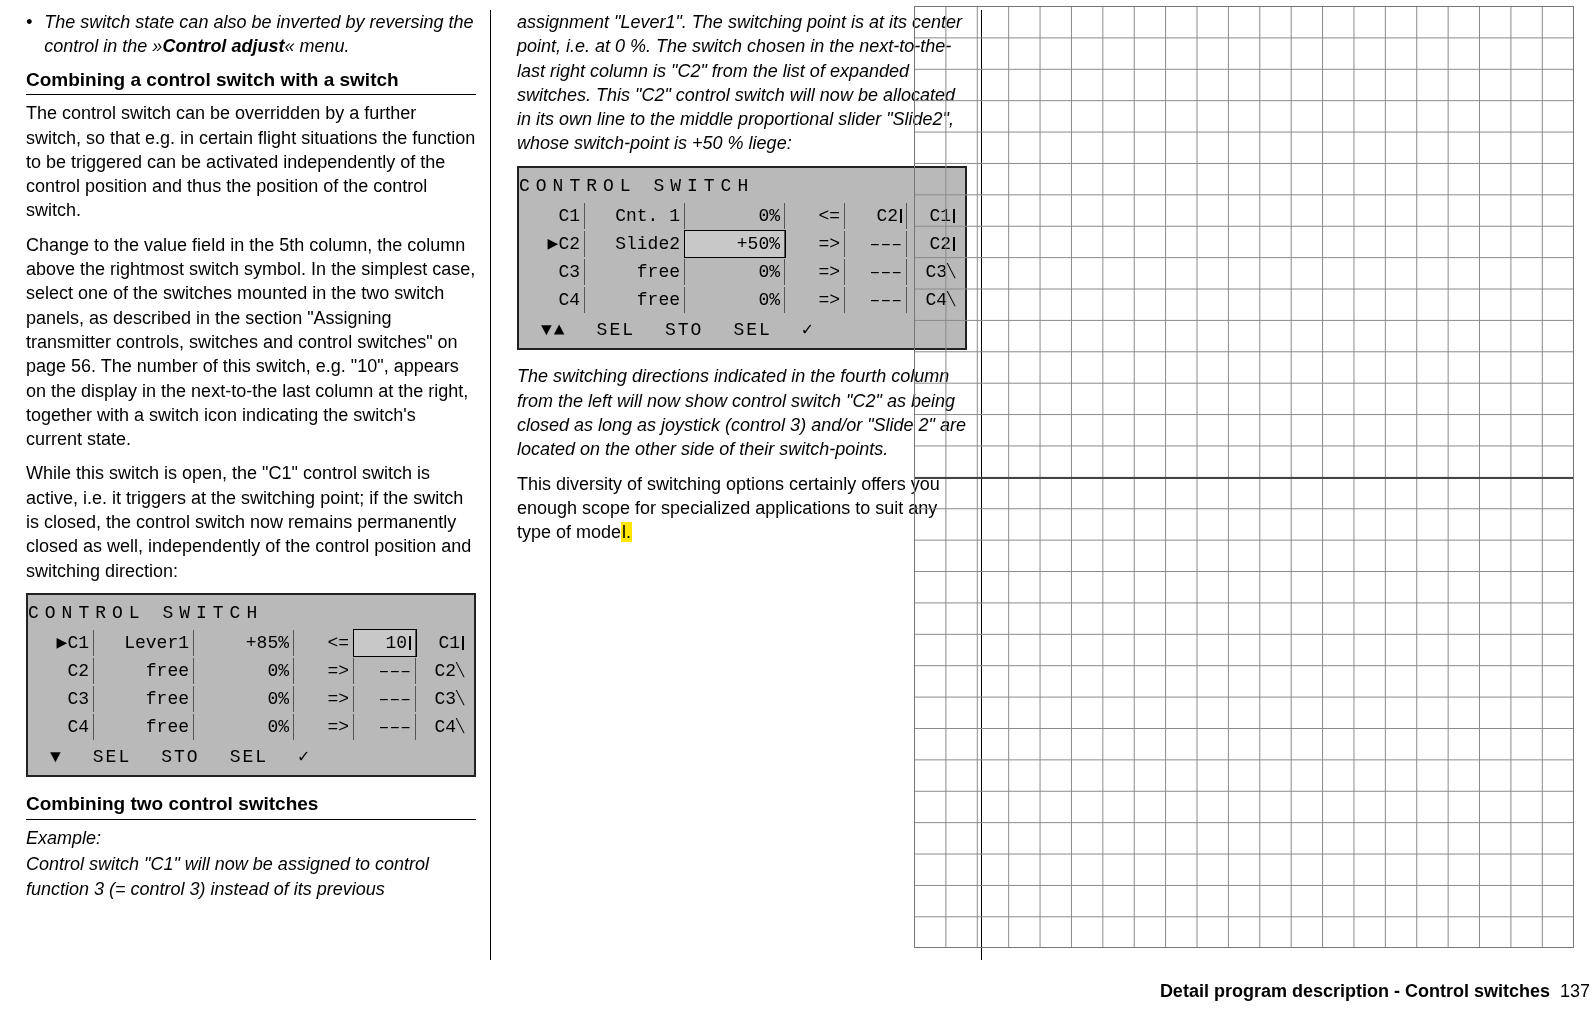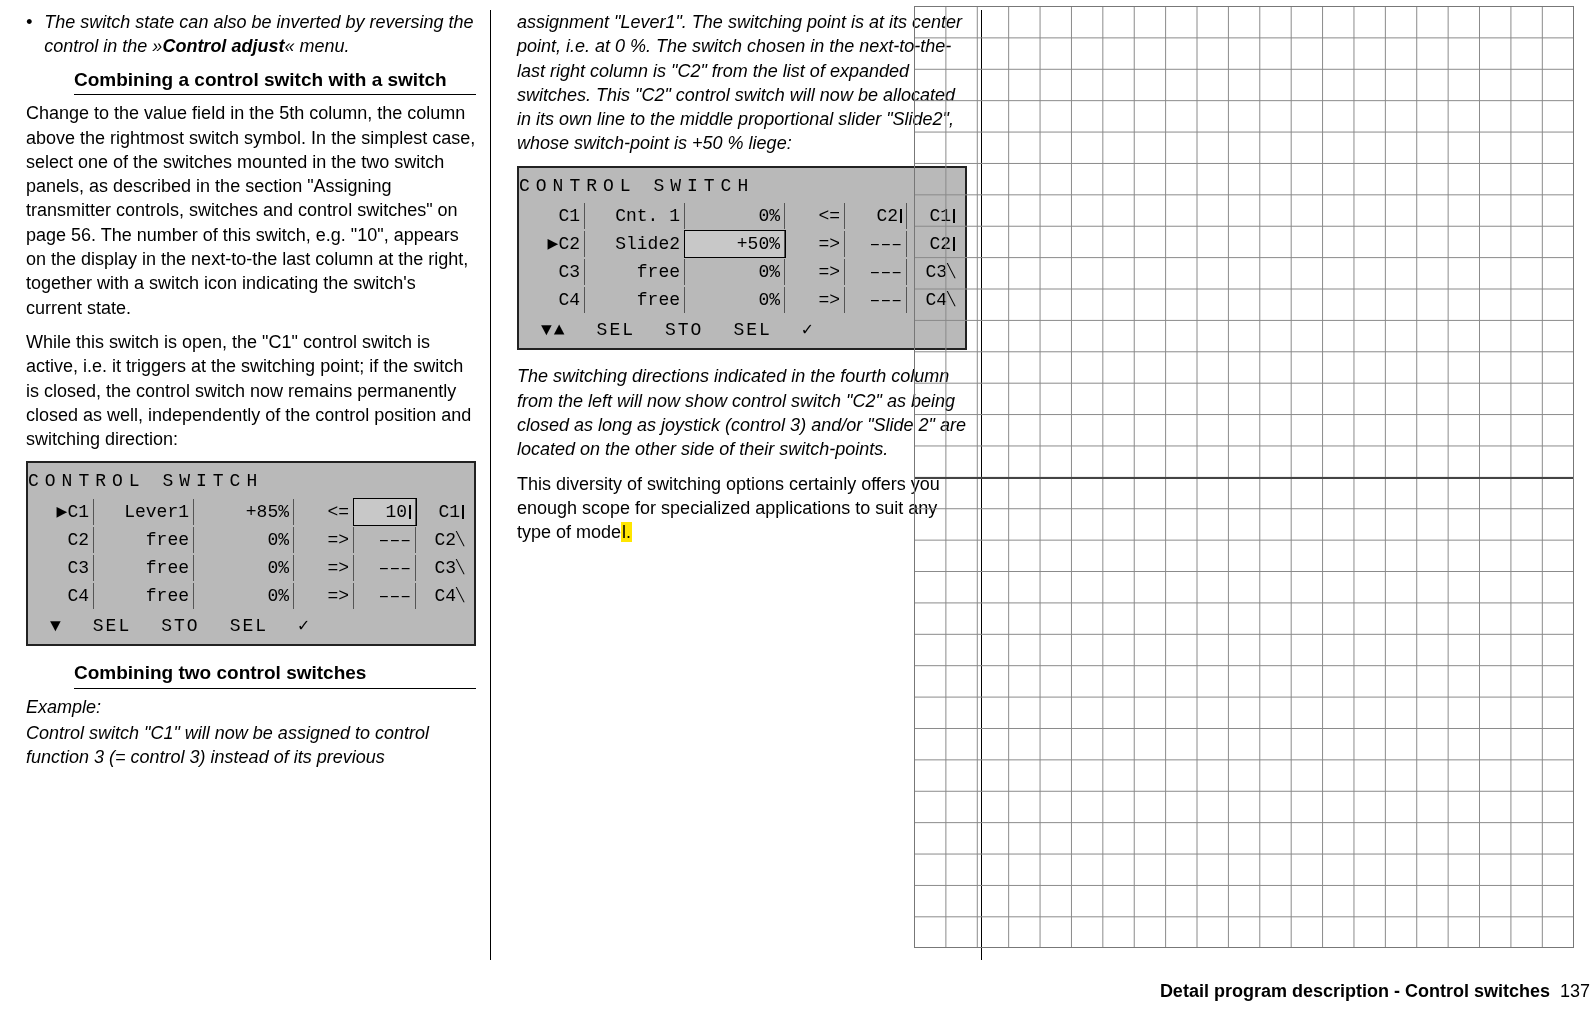--- a/index.html
+++ b/index.html
@@ -29,21 +29,20 @@
   .col.col3 { border-right: none; padding-right: 0; }
   .bullet-row { display: flex; gap: 12px; margin-bottom: 8px; font-style: italic; }
   .bullet-row .dot { flex: 0 0 auto; }
   h3 {
     font-size: 19px;
     font-weight: 700;
     border-bottom: 1.5px solid #000;
     padding-bottom: 2px;
     margin-top: 8px;
     margin-bottom: 6px;
-    margin-left: 48px;
   }
   p { margin-bottom: 10px; }
   .example-lbl { font-style: italic; margin-bottom: 2px; }
   .ital { font-style: italic; }
   .yellow-dot { background: #ffe600; padding: 0 1px; }
 
   
   .lcd {
     margin: 10px 0 14px 0;
     border: 2.5px solid #222;
@@ -118,20 +117,21 @@
 <div class="page">
 
   <div class="col">
     <div class="bullet-row">
       <span class="dot">•</span>
       <span>
         <span>The switch state can also be inverted by reversing the control in the »</span><b>Control adjust</b><span>« menu.</span>
       </span>
     </div>
     <h3>Combining a control switch with a switch</h3>
+    <p>The control switch can be overridden by a further switch, so that e.g. in certain flight situations the function to be triggered can be activated independently of the control position and thus the position of the control switch.</p>
     <p>Change to the value field in the 5th column, the column above the rightmost switch symbol. In the simplest case, select one of the switches mounted in the two switch panels, as described in the section "Assigning transmitter controls, switches and control switches" on page 56. The number of this switch, e.g. "10", appears on the display in the next-to-the last column at the right, together with a switch icon indicating the switch's current state.</p>
     <p>While this switch is open, the "C1" control switch is active, i.e. it triggers at the switching point; if the switch is closed, the control switch now remains permanently closed as well, independently of the control position and switching direction:</p>
 
     <div class="lcd">
       <div class="title">CONTROL SWITCH</div>
       <div id="lcd1-rows">
           <div class="row sel">
             <span>▶C1</span>
             <span>Lever1</span>
             <span>+85%</span>

